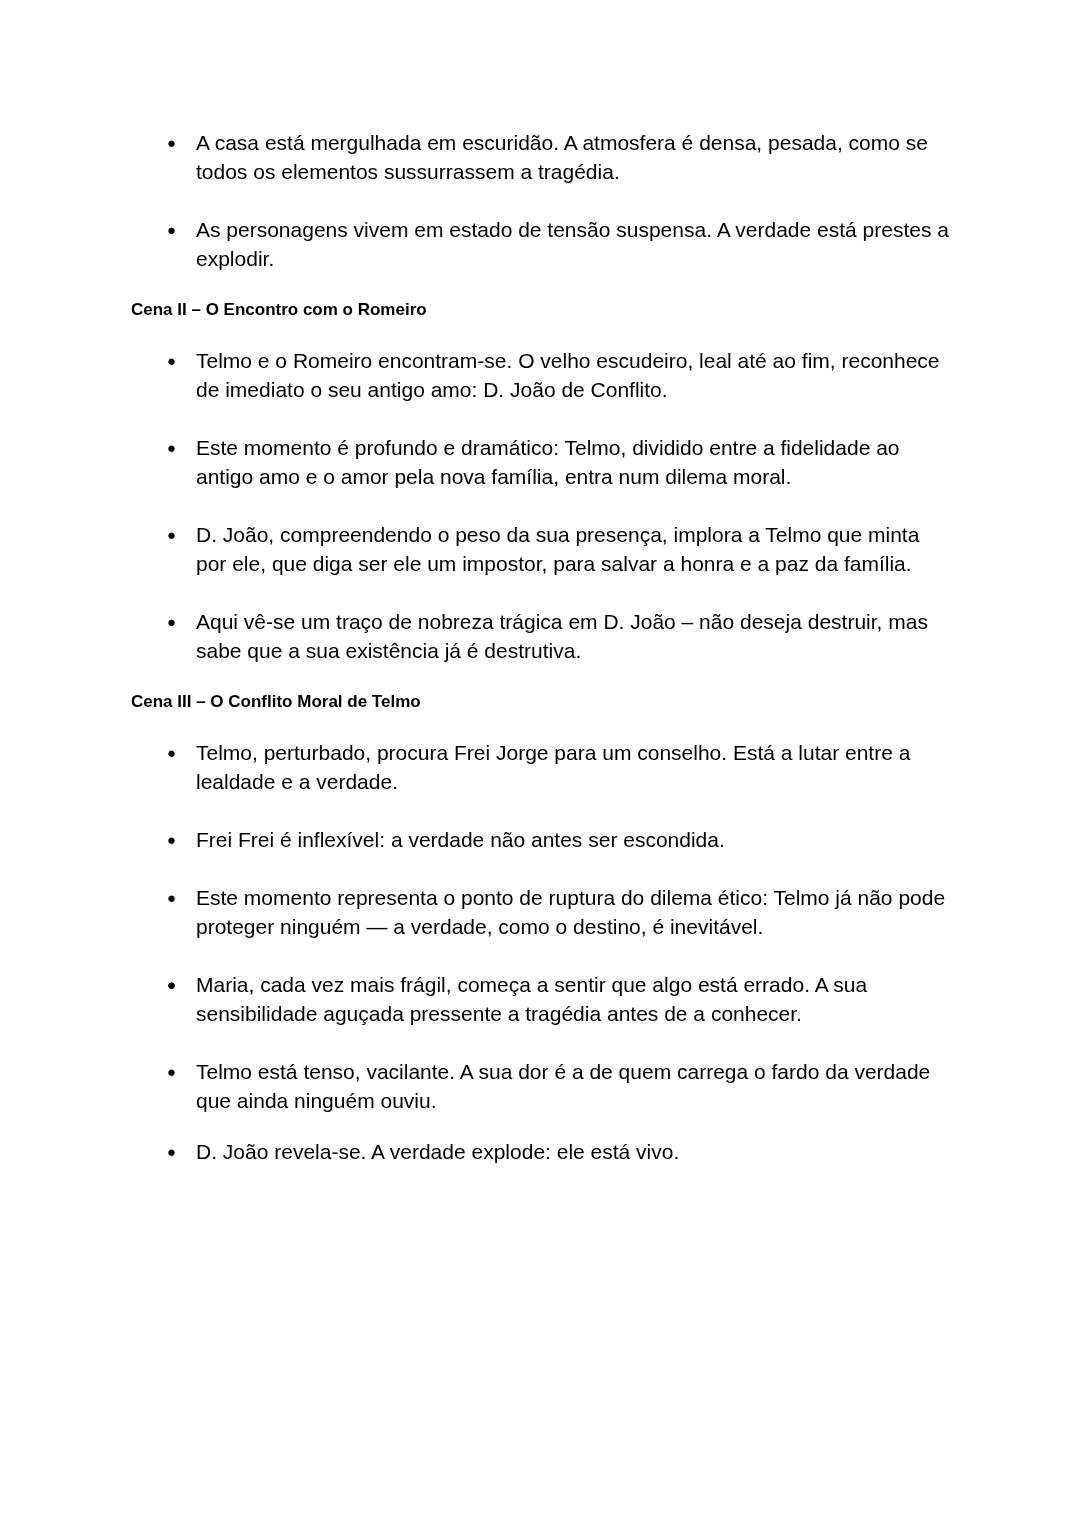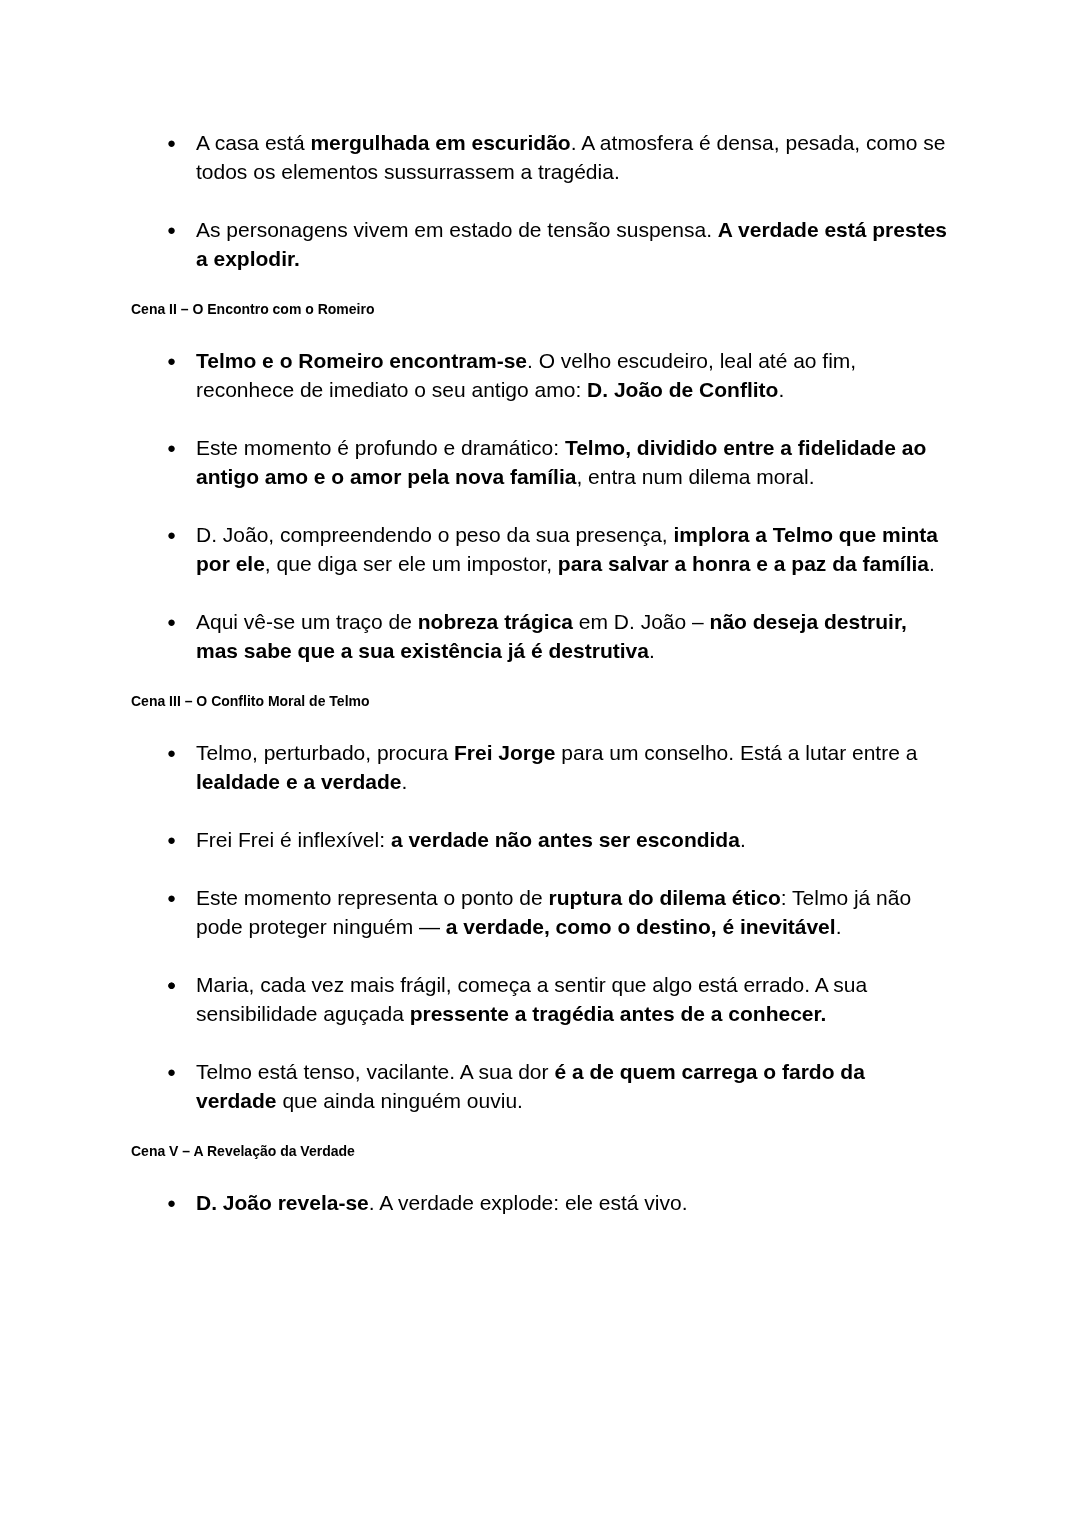--- a/index.html
+++ b/index.html
@@ -16,21 +16,21 @@
       color: #000000;
     }
     .page {
       position: absolute;
       left: 131px;
       top: 128px;
       width: 820px;
     }
     .heading {
       font-weight: bold;
-      font-size: 14px;
+      font-size: 17px;
       line-height: 29px;
       margin: 0;
       height: 29px;
     }
     ul.bullets {
       list-style: none;
       margin: 0;
       padding: 0;
     }
     ul.bullets li {
@@ -40,21 +40,21 @@
       line-height: 29px;
       margin: 0;
     }
     ul.bullets li .bullet {
       position: absolute;
       left: 36px;
       top: 0;
       font-size: 15px;
       line-height: 29px;
     }
-    .b { font-weight: bold; margin-top: 8px; }
+    .b { font-weight: normal; margin-top: 8px; }
   </style>
 </head>
 <body>
 
 <div class="page">
 
   <ul class="bullets">
     <li style="margin-bottom:29px;">
       <span class="bullet">●</span>
       <span>A casa está </span><span class="b">mergulhada em escuridão</span><span>. A atmosfera é densa, pesada, como se todos os elementos sussurrassem a tragédia.</span>
@@ -108,21 +108,20 @@
     <li style="margin-bottom:29px;">
       <span class="bullet">●</span>
       <span>Maria, cada vez mais frágil, começa a sentir que algo está errado. A sua sensibilidade aguçada </span><span class="b">pressente a tragédia antes de a conhecer.</span>
     </li>
     <li style="margin-bottom:22px;">
       <span class="bullet">●</span>
       <span>Telmo está tenso, vacilante. A sua dor </span><span class="b">é a de quem carrega o fardo da verdade</span><span> que ainda ninguém ouviu.</span>
     </li>
   </ul>
 
-  <div class="heading">Cena V – A Revelação da Verdade</div>
   <ul class="bullets" style="margin-top:22px;">
     <li>
       <span class="bullet">●</span>
       <span class="b">D. João revela-se</span><span>. A verdade explode: ele está vivo.</span>
     </li>
   </ul>
 
 </div>
 
 </body></html>

